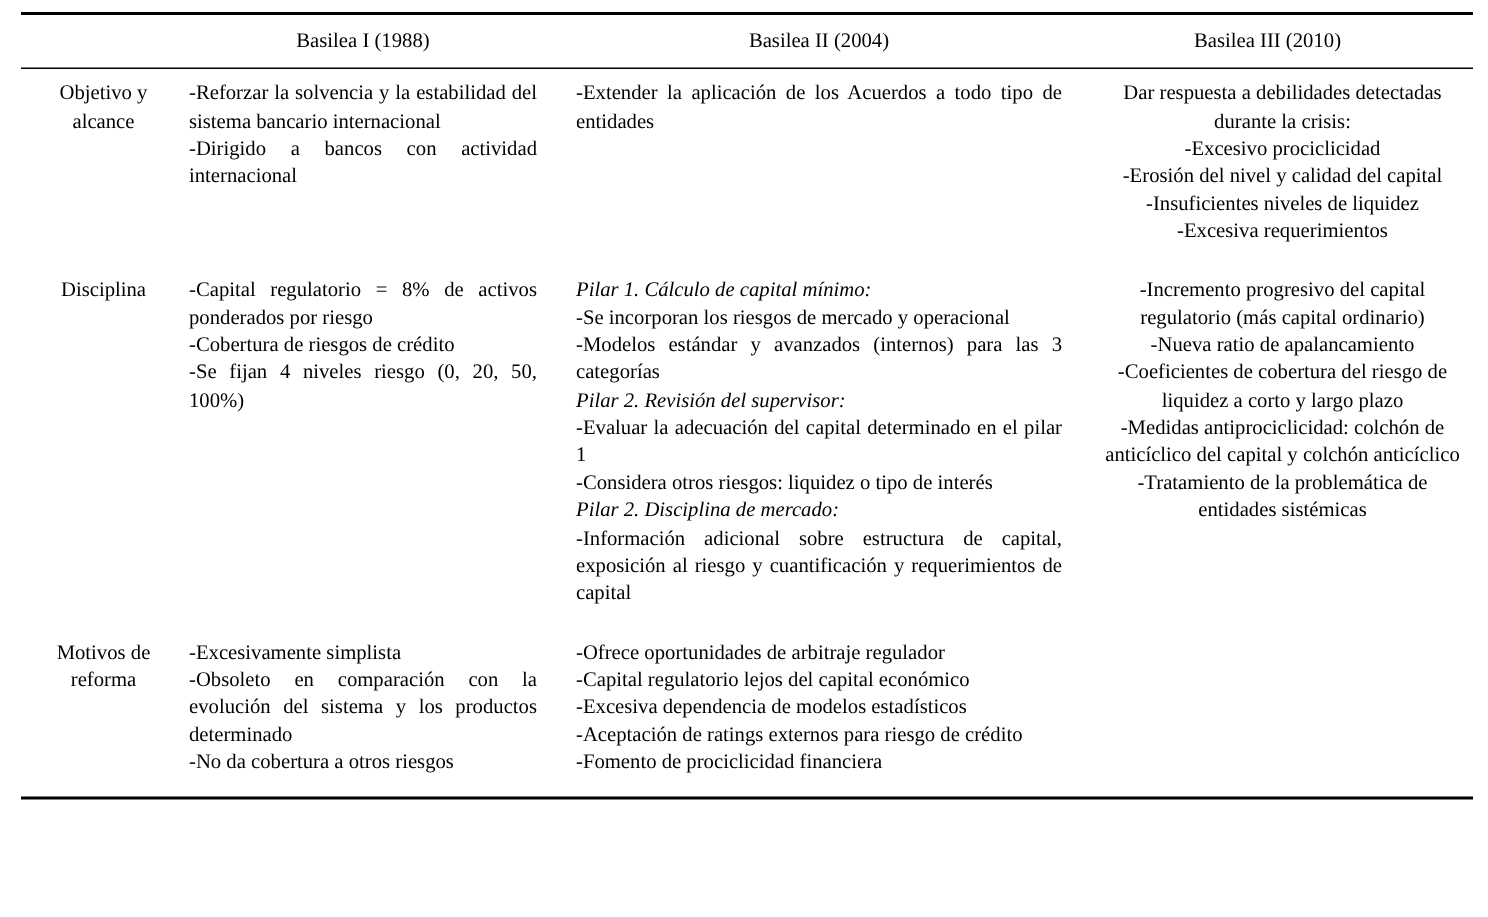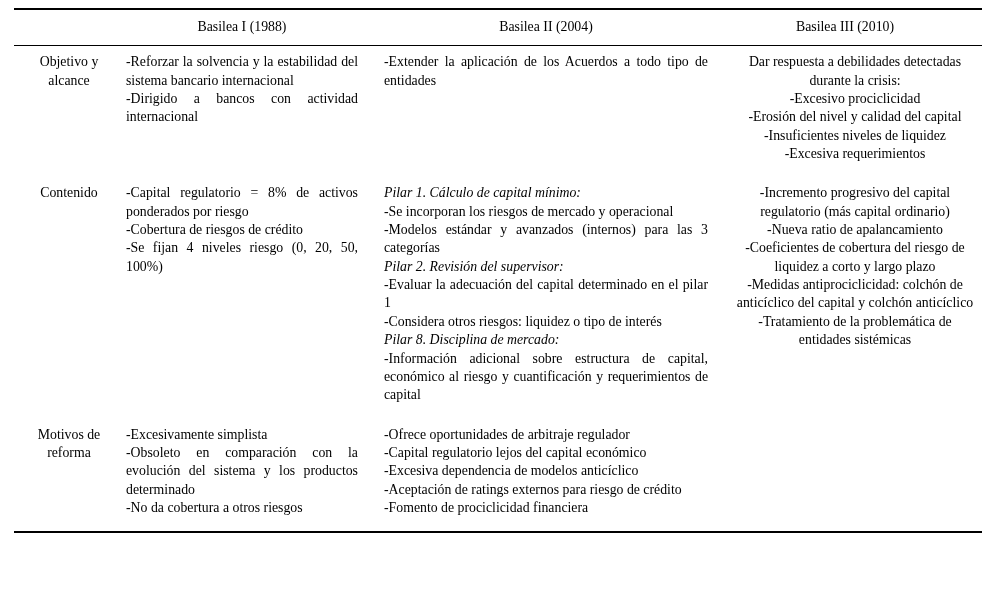--- a/index.html
+++ b/index.html
@@ -59,55 +59,55 @@
           </td>
         <td>
             <p class="para">Dar respuesta a debilidades detectadas durante la crisis:</p>
             <p class="para">-Excesivo prociclicidad</p>
             <p class="para">-Erosión del nivel y calidad del capital</p>
             <p class="para">-Insuficientes niveles de liquidez</p>
             <p class="para">-Excesiva requerimientos</p>
           </td>
       </tr>
       <tr>
-        <th class="rowlabel">Contenido</th>
+        <th class="rowlabel">Disciplina</th>
         <td>
             <p class="para">-Capital regulatorio = 8% de activos ponderados por riesgo</p>
             <p class="para">-Cobertura de riesgos de crédito</p>
             <p class="para">-Se fijan 4 niveles riesgo (0, 20, 50, 100%)</p>
           </td>
         <td>
             <p class="para italic">Pilar 1. Cálculo de capital mínimo:</p>
             <p class="para">-Se incorporan los riesgos de mercado y operacional</p>
             <p class="para">-Modelos estándar y avanzados (internos) para las 3 categorías</p>
             <p class="para italic">Pilar 2. Revisión del supervisor:</p>
             <p class="para">-Evaluar la adecuación del capital determinado en el pilar 1</p>
             <p class="para">-Considera otros riesgos: liquidez o tipo de interés</p>
-            <p class="para italic">Pilar 8. Disciplina de mercado:</p>
-            <p class="para">-Información adicional sobre estructura de capital, económico al riesgo y cuantificación y requerimientos de capital</p>
+            <p class="para italic">Pilar 2. Disciplina de mercado:</p>
+            <p class="para">-Información adicional sobre estructura de capital, exposición al riesgo y cuantificación y requerimientos de capital</p>
           </td>
         <td>
             <p class="para">-Incremento progresivo del capital regulatorio (más capital ordinario)</p>
             <p class="para">-Nueva ratio de apalancamiento</p>
             <p class="para">-Coeficientes de cobertura del riesgo de liquidez a corto y largo plazo</p>
             <p class="para">-Medidas antiprociclicidad: colchón de anticíclico del capital y colchón anticíclico</p>
             <p class="para">-Tratamiento de la problemática de entidades sistémicas</p>
           </td>
       </tr>
       <tr>
         <th class="rowlabel">Motivos de reforma</th>
         <td>
             <p class="para">-Excesivamente simplista</p>
             <p class="para">-Obsoleto en comparación con la evolución del sistema y los productos determinado</p>
             <p class="para">-No da cobertura a otros riesgos</p>
           </td>
         <td>
             <p class="para">-Ofrece oportunidades de arbitraje regulador</p>
             <p class="para">-Capital regulatorio lejos del capital económico</p>
-            <p class="para">-Excesiva dependencia de modelos anticíclico</p>
+            <p class="para">-Excesiva dependencia de modelos estadísticos</p>
             <p class="para">-Aceptación de ratings externos para riesgo de crédito</p>
             <p class="para">-Fomento de prociclicidad financiera</p>
           </td>
         <td></td>
       </tr>
     </tbody>
   </table>
 </div>
 
 </body></html>

